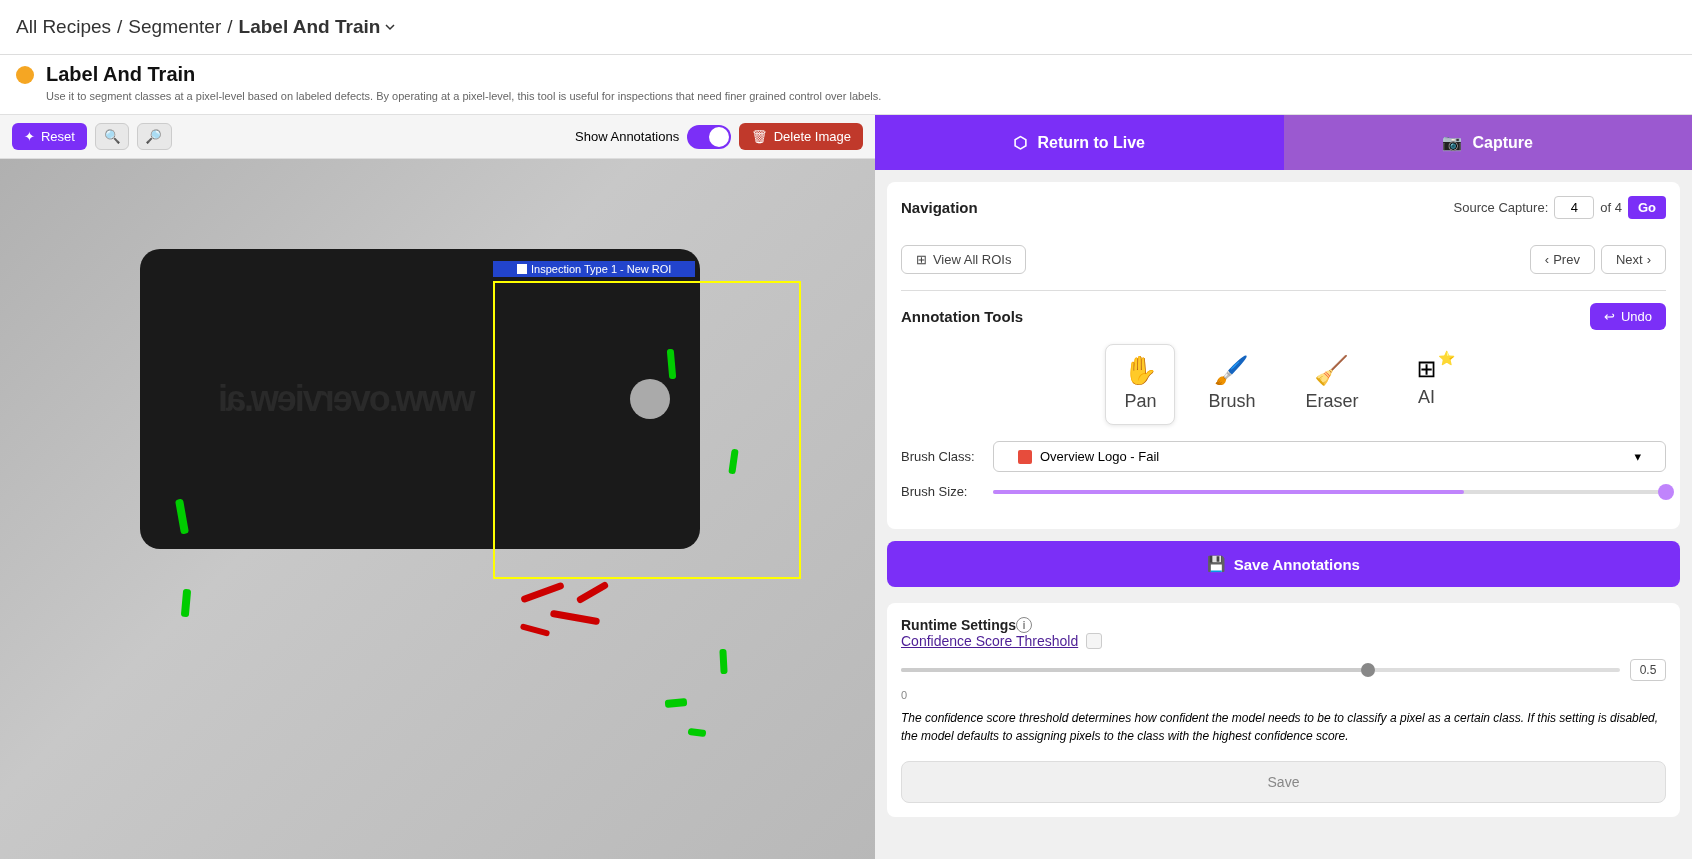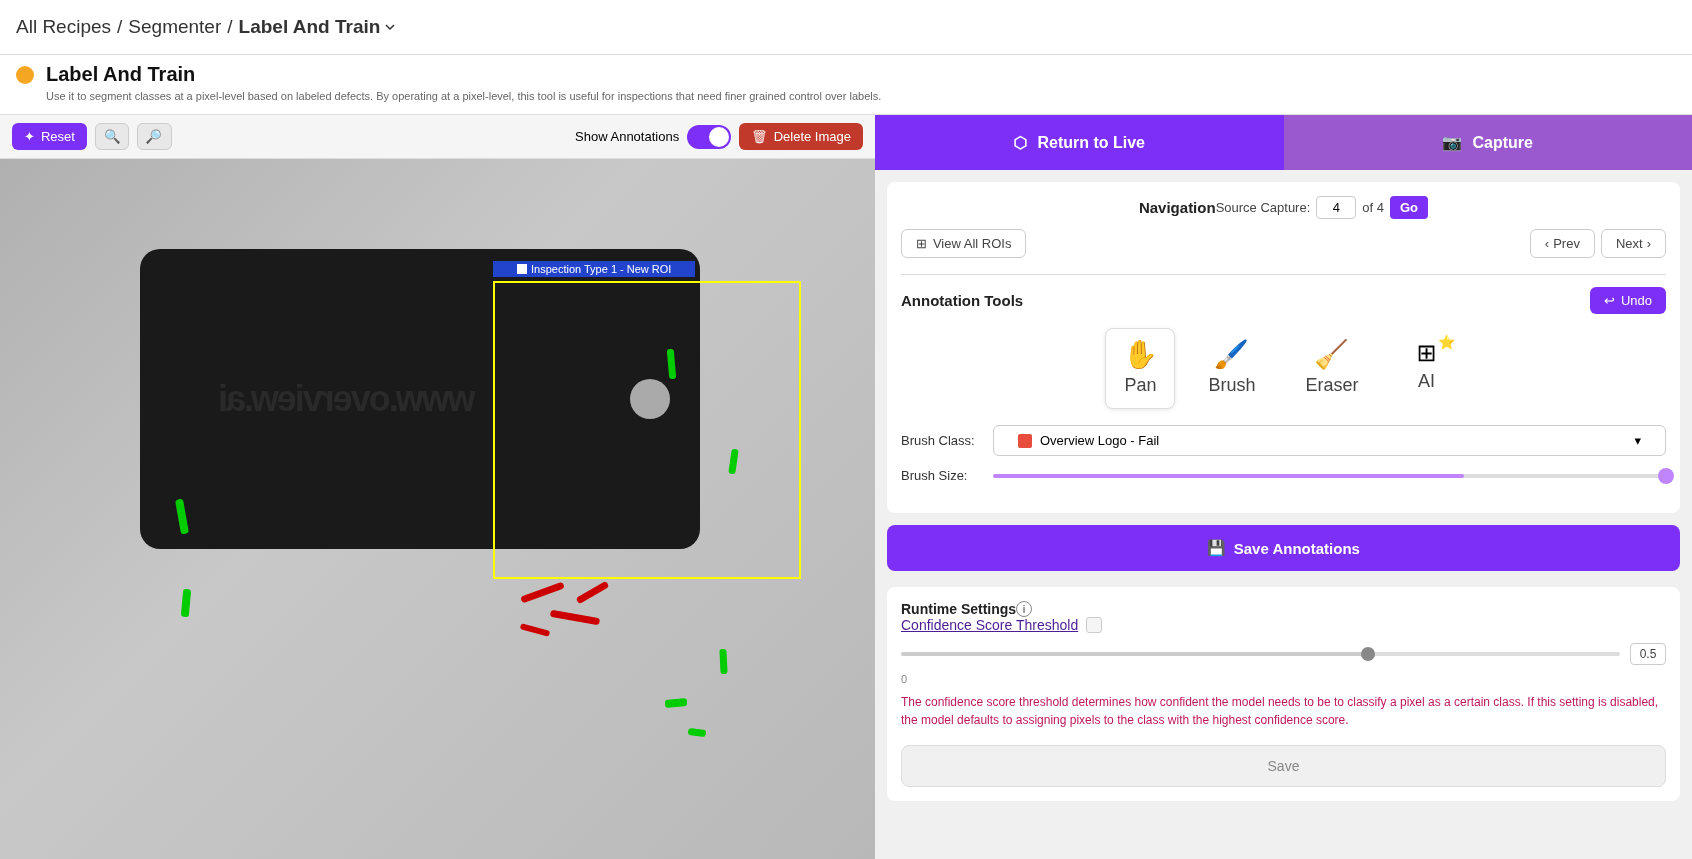--- a/index.html
+++ b/index.html
@@ -235,22 +235,22 @@
       display: flex;
       align-items: center;
       justify-content: center;
       gap: 10px;
     }
 
     
     .section-row {
       display: flex;
       align-items: center;
-      justify-content: center;
-      margin-bottom: 10px;
+      justify-content: space-between;
+      margin-bottom: 26px;
     }
     .section-label {
       font-size: 15px;
       font-weight: 600;
       color: #222;
     }
     .source-capture-area {
       display: flex;
       align-items: center;
       gap: 6px;
@@ -519,23 +519,24 @@
     .confidence-min-max {
       display: flex;
       justify-content: space-between;
       font-size: 11px;
       color: #888;
       margin-bottom: 8px;
     }
 
     .confidence-desc {
       font-size: 12px;
-      color: #be185d;
+      color: #000000;
       line-height: 1.5;
       margin-bottom: 16px;
+      font-style: italic;
     }
 
     
     .save-bottom-btn {
       width: 100%;
       background: #f0f0f0;
       color: #888;
       border: 1px solid #ddd;
       border-radius: 8px;
       padding: 12px;

